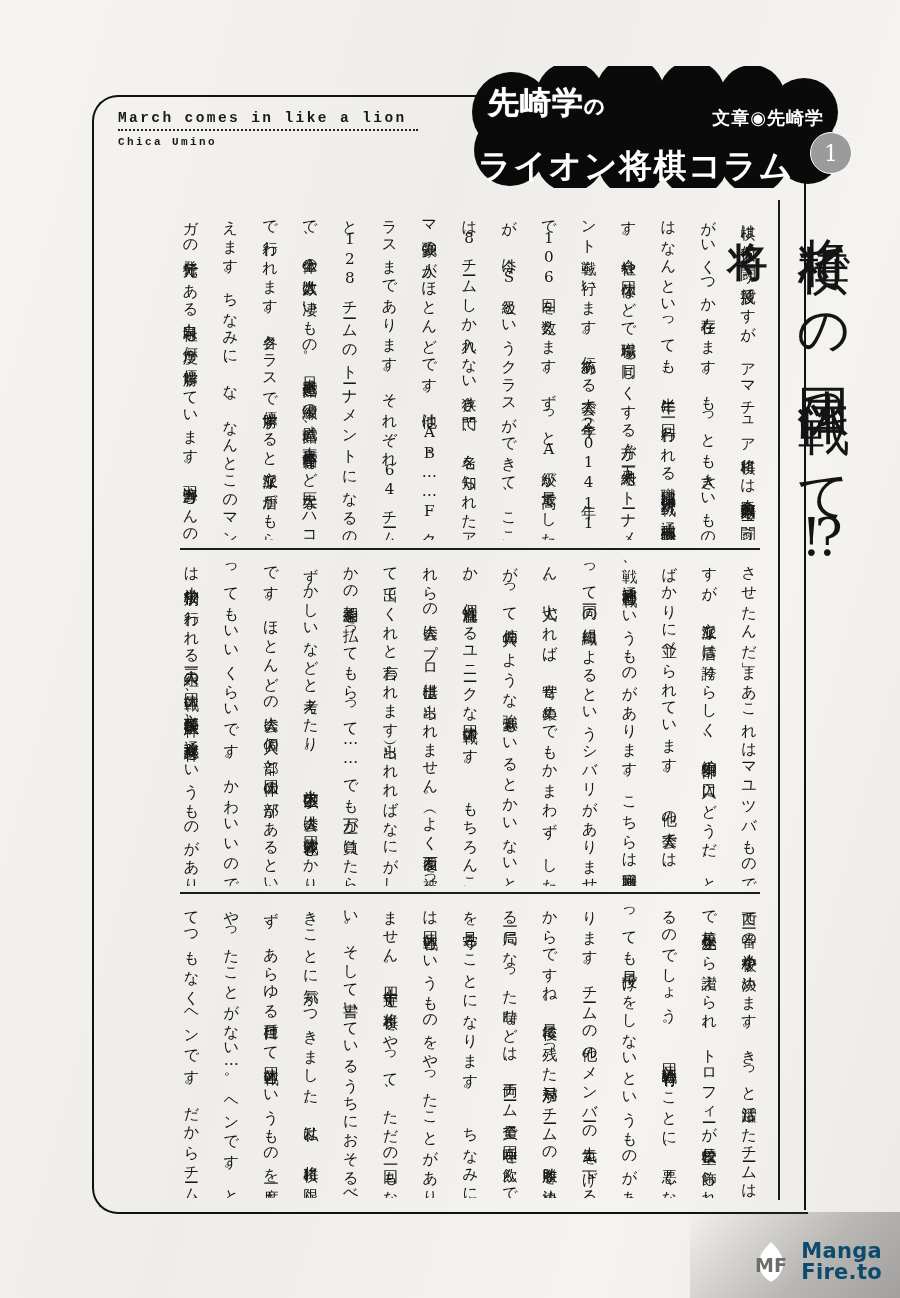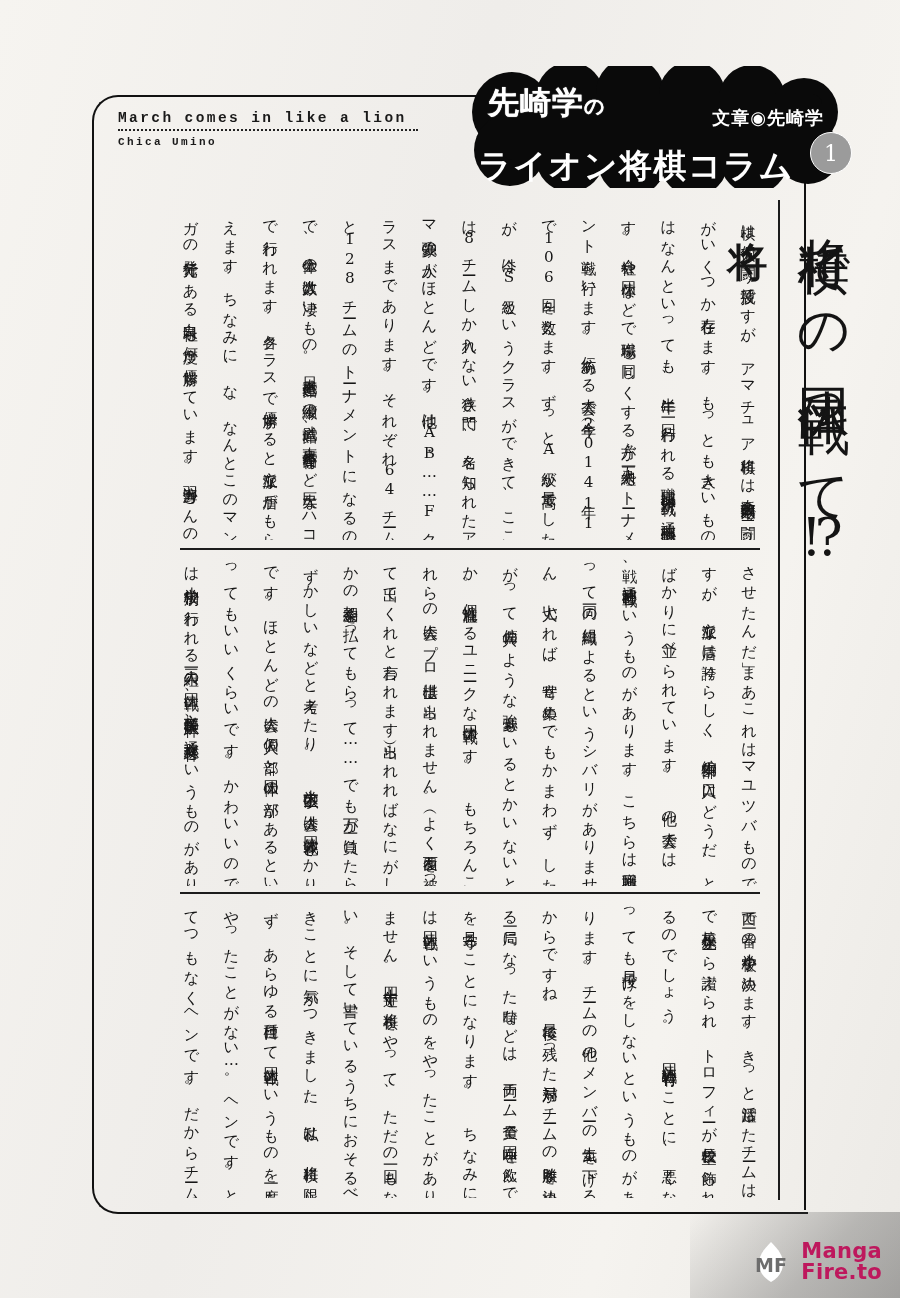--- a/index.html
+++ b/index.html
@@ -104,21 +104,21 @@
   }
 
   .hrule{position:absolute;background:#1c1c1c;height:1.5px;}
   #rule1{right:140px;top:548px;width:580px;}
   #rule2{right:140px;top:892px;width:580px;}
 
   
   #watermark{
     position:absolute;right:18px;bottom:14px;
     display:flex;align-items:center;gap:9px;
-    color:#be185d;font-family:"DejaVu Sans","Liberation Sans",sans-serif;
+    color:#0c4a6e;font-family:"DejaVu Sans","Liberation Sans",sans-serif;
   }
   #wm-icon{width:42px;height:44px;position:relative;}
   #wm-text{line-height:1.02;}
   #wm-l1{font-size:21px;font-weight:700;letter-spacing:.3px;}
   #wm-l2{font-size:21px;font-weight:700;letter-spacing:.3px;}
   #wm-shade{
     position:absolute;right:0;bottom:0;width:210px;height:86px;
     background:linear-gradient(135deg,rgba(90,90,90,.0) 0%,rgba(80,80,80,.35) 60%,rgba(70,70,70,.45) 100%);
     pointer-events:none;
   }

